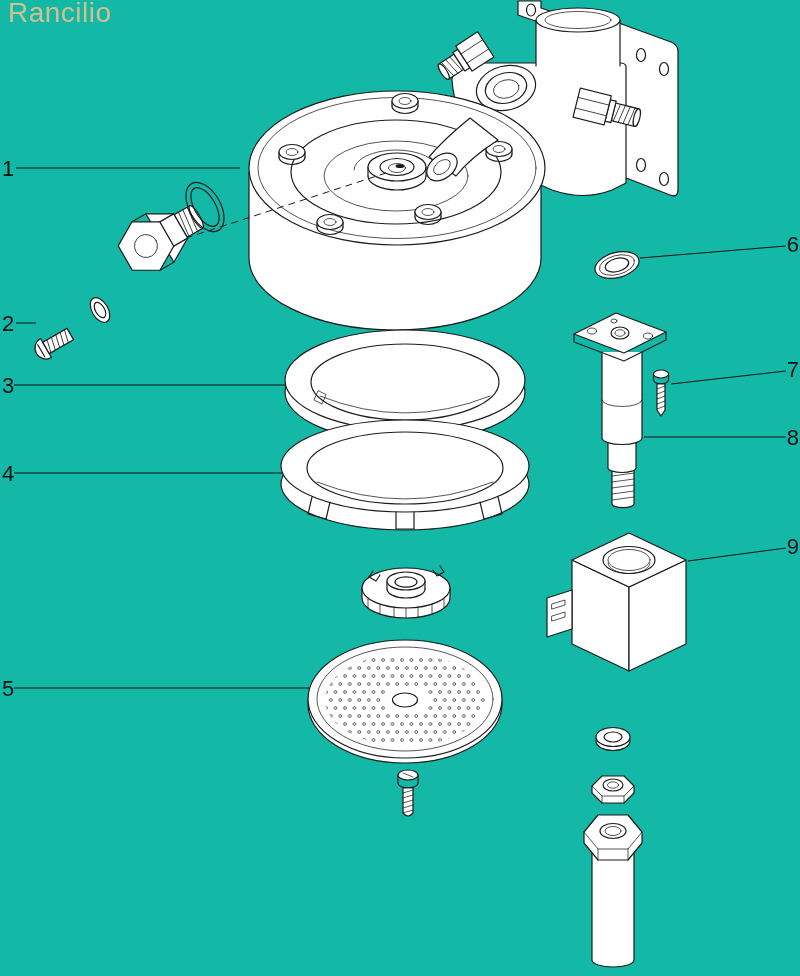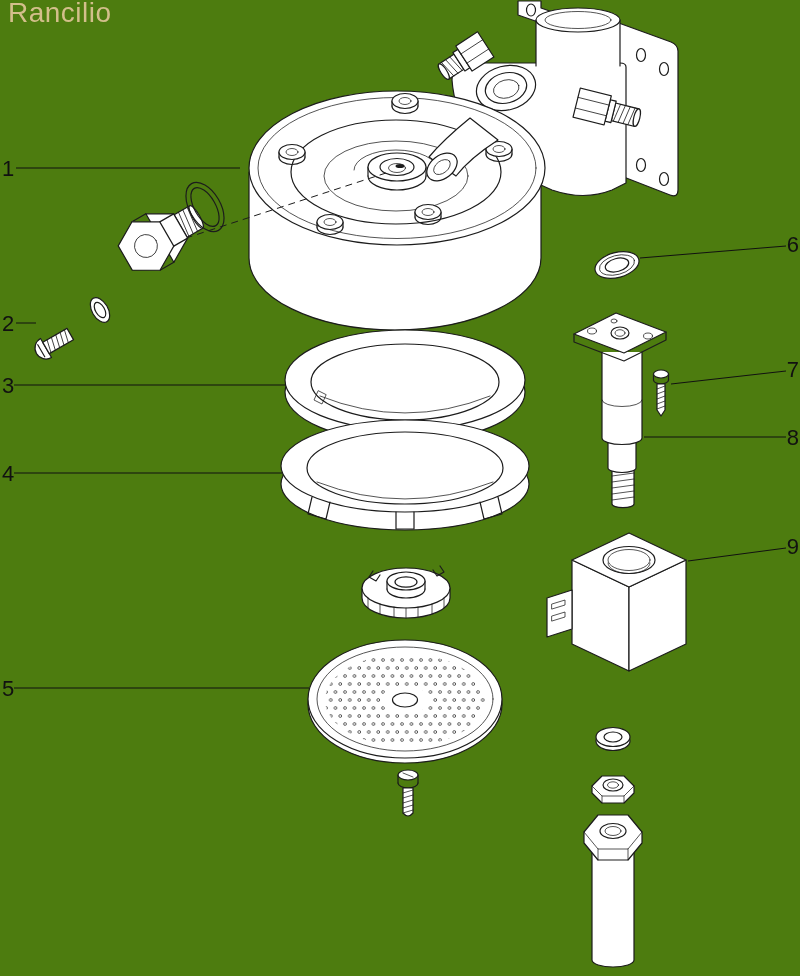--- a/index.html
+++ b/index.html
@@ -1,18 +1,18 @@
 <!DOCTYPE html>
 <html><head>
 <meta charset="utf-8">
 <style>
   *{box-sizing:border-box}
   html,body{margin:0;padding:0}
   body{width:800px;height:976px;background:#fff;font-family:"Liberation Sans",sans-serif}
-  .page{position:relative;width:800px;height:976px;background:#4d7c0f;overflow:hidden}
+  .page{position:relative;width:800px;height:976px;background:#14b8a6;overflow:hidden}
   svg{display:block}
   .ln{stroke:#1c1c1c;stroke-width:1.2;fill:none;stroke-linecap:round;stroke-linejoin:round}
   .th{stroke-width:.75}
   .wh{fill:#fff}
   .dk{fill:#1c1c1c;stroke:none}
   .ld{stroke:#111;stroke-width:1;fill:none}
   .dash{stroke:#1c1c1c;stroke-width:1;fill:none;stroke-dasharray:7 5}
   .num{font:22px "Liberation Sans",sans-serif;fill:#111}
   .brand{font:28px "Liberation Sans",sans-serif;fill:#d3bf8b;letter-spacing:.5px}
 </style>

